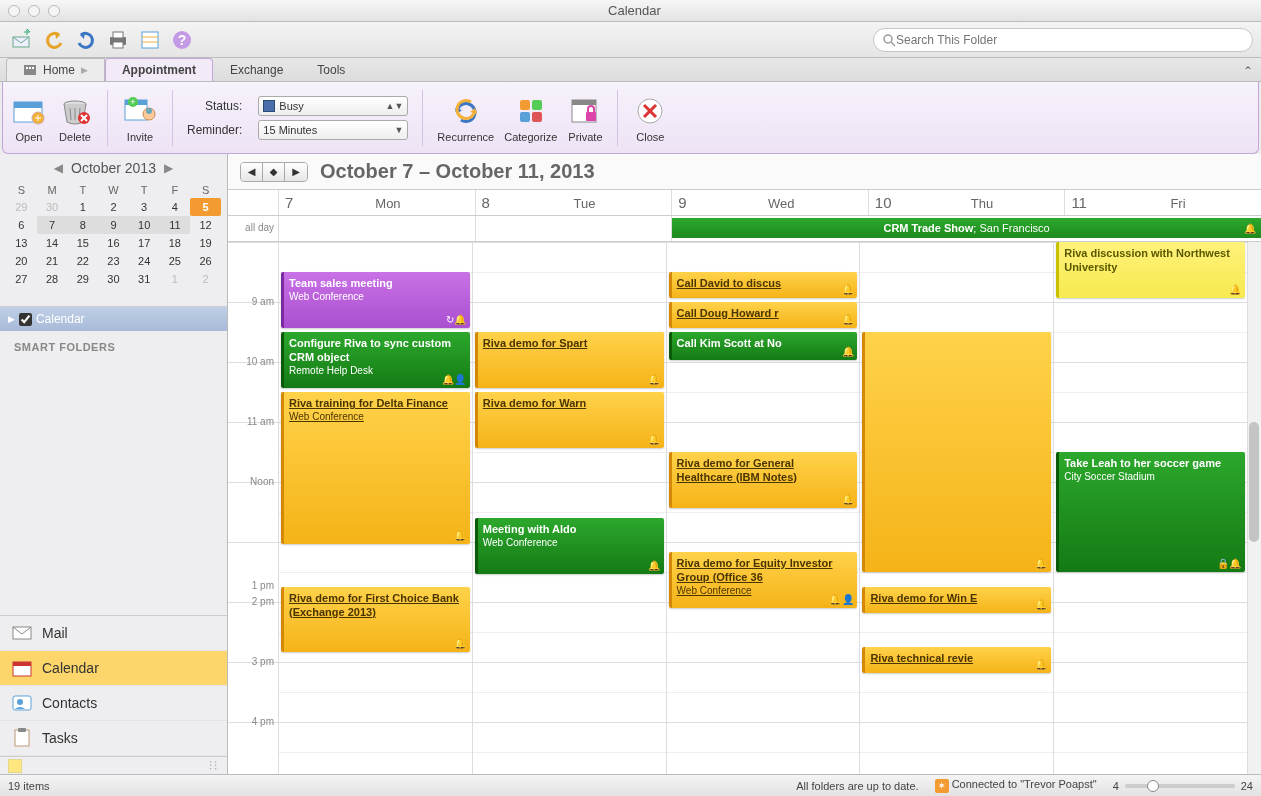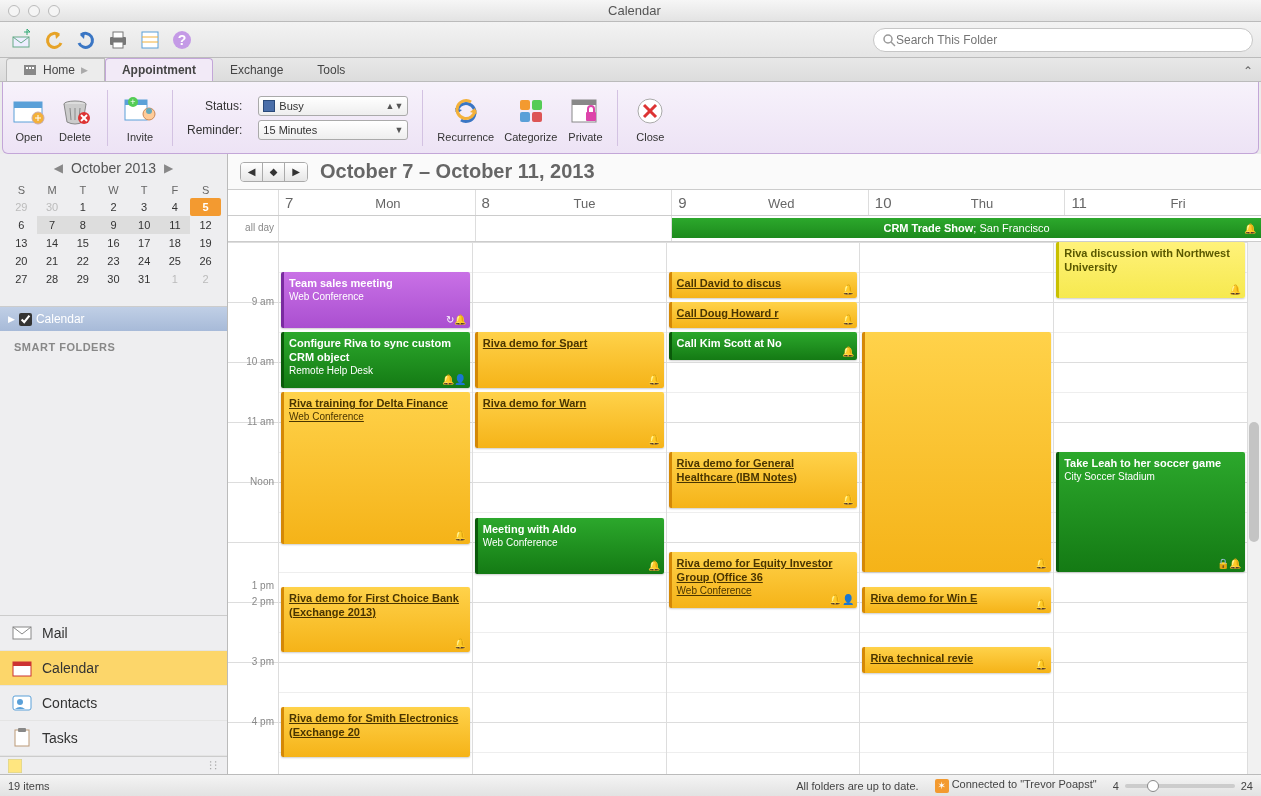--- a/index.html
+++ b/index.html
@@ -506,23 +506,20 @@
             </div>
             <div class="event ev-yellow" style="top: 150px; height: 152px;">
               <div class="etitle">Riva training for Delta Finance</div>
               <div class="eloc">Web Conference</div>
               <div class="icons">🔔</div>
             </div>
             <div class="event ev-yellow" style="top: 345px; height: 65px;">
               <div class="etitle">Riva demo for First Choice Bank (Exchange 2013)</div>
               <div class="icons">🔔</div>
             </div>
-            <div class="event ev-yellow" style="top: 465px; height: 50px;">
-              <div class="etitle">Riva demo for Smith Electronics (Exchange 20</div>
-            </div>
           </div>
           <div style="position: absolute; top: 0px; bottom: 0px; border-left: 1px solid rgb(221, 221, 221); left: calc(20% + 37.2px); width: calc(20% - 12.8px);">
             <div class="event ev-yellow" style="top: 90px; height: 56px;">
               <div class="etitle">Riva demo for Spart</div>
               <div class="icons">🔔</div>
             </div>
             <div class="event ev-yellow" style="top: 150px; height: 56px;">
               <div class="etitle">Riva demo for Warn</div>
               <div class="icons">🔔</div>
             </div>

